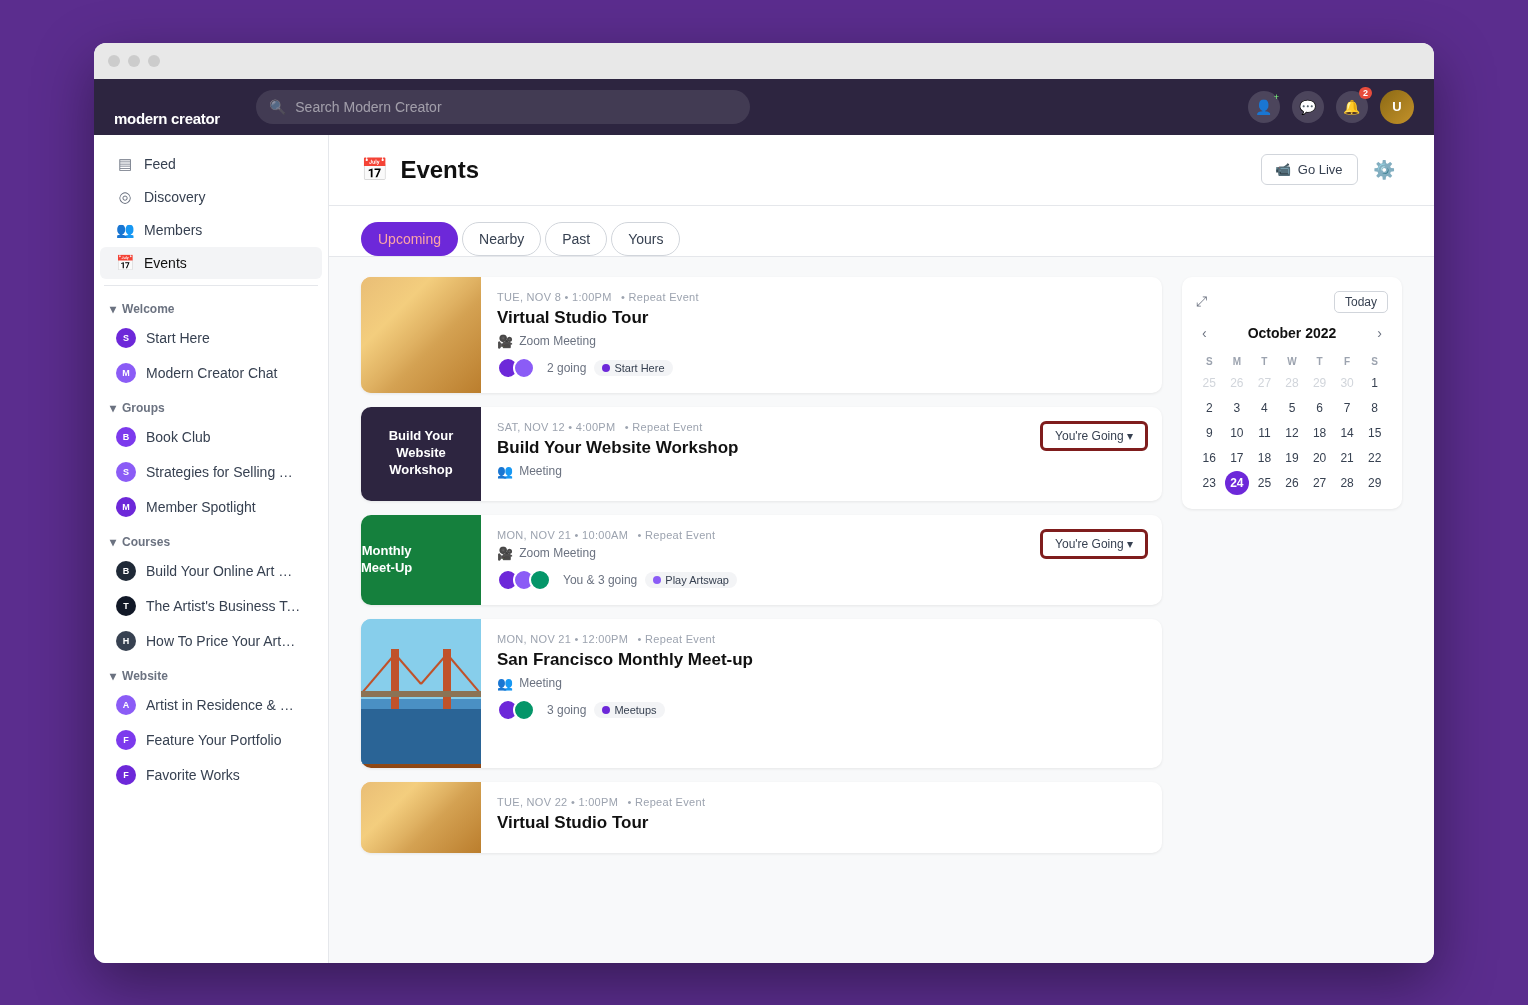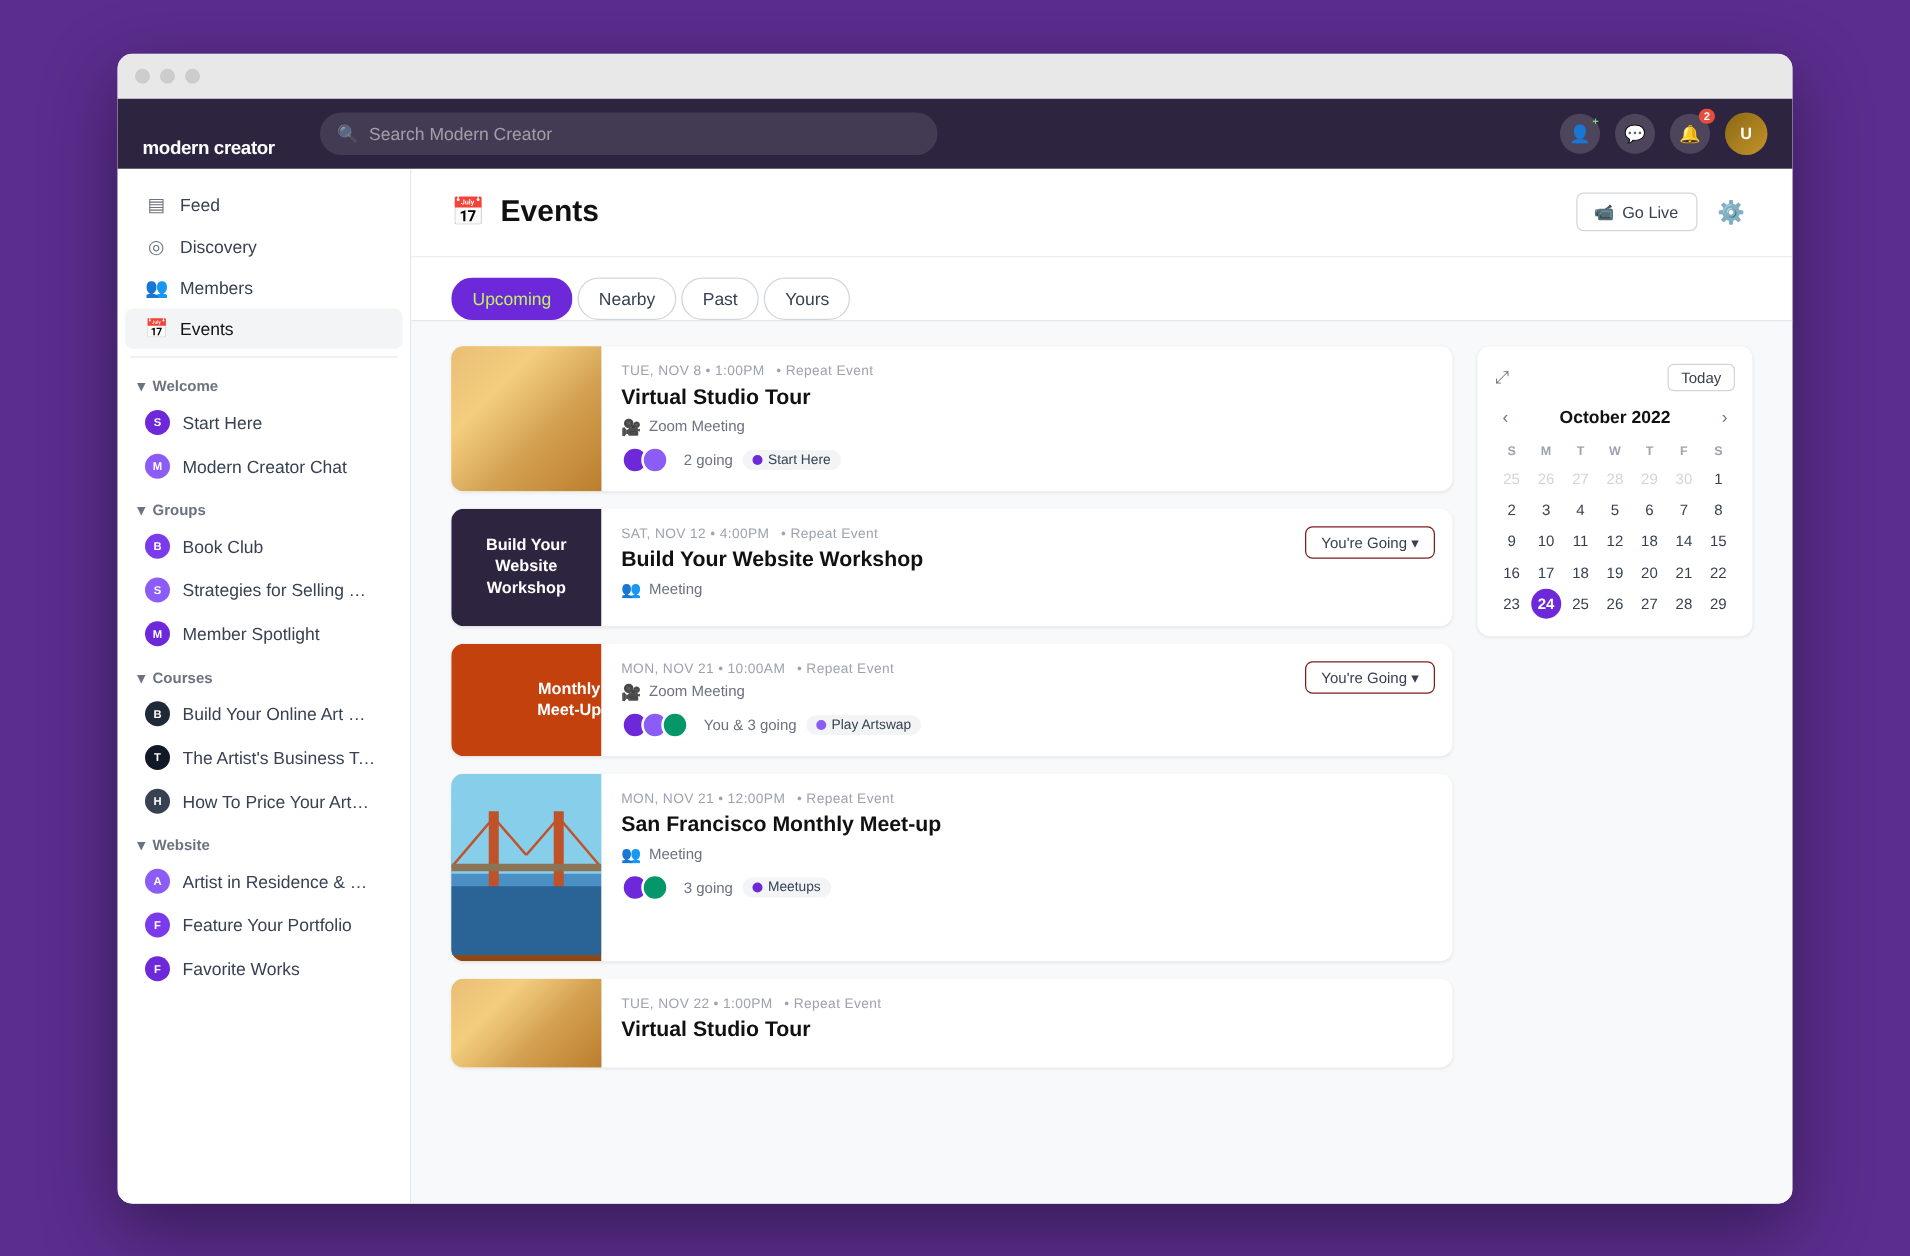--- a/index.html
+++ b/index.html
@@ -219,21 +219,21 @@
       padding: 8px 16px;
       border-radius: 20px;
       font-size: 14px;
       font-weight: 500;
       cursor: pointer;
       border: 1px solid transparent;
       color: #374151;
     }
     .tab.active {
       background: #6d28d9;
-      color: #bef264;
+      color: #fca5a5;
     }
     .tab:not(.active) {
       border-color: #d1d5db;
       color: #374151;
     }
     
     .events-content {
       display: flex;
       padding: 20px 32px;
       gap: 20px;
@@ -266,22 +266,22 @@
       background: #2d2540;
       display: flex; align-items: center; justify-content: center;
       text-align: center;
       color: white;
       font-weight: 700;
       font-size: 13px;
       line-height: 1.3;
       padding: 10px;
     }
     .event-image.monthly-meetup {
-      background: #c2410c;
-      display: flex; align-items: center; justify-content: flex-end;
+      background: #15803d;
+      display: flex; align-items: center; justify-content: flex-start;
       text-align: center;
       color: white;
       font-weight: 700;
       font-size: 13px;
       line-height: 1.3;
     }
     .event-image.sf-meetup {
       background: linear-gradient(180deg, #87ceeb 0%, #4a90c4 50%, #c4702a 70%, #8b4513 100%);
       position: relative;
     }
@@ -353,21 +353,21 @@
       font-weight: 500;
     }
     .channel-dot {
       width: 8px; height: 8px;
       border-radius: 50%;
     }
     .going-btn {
       position: absolute;
       top: 14px; right: 14px;
       background: white;
-      border: 1px solid #7f1d1d;
+      border: 3px solid #7f1d1d;
       border-radius: 6px;
       padding: 5px 12px;
       font-size: 12px;
       font-weight: 500;
       color: #374151;
       cursor: pointer;
       display: flex; align-items: center; gap: 4px;
     }
     
     .calendar-sidebar {

